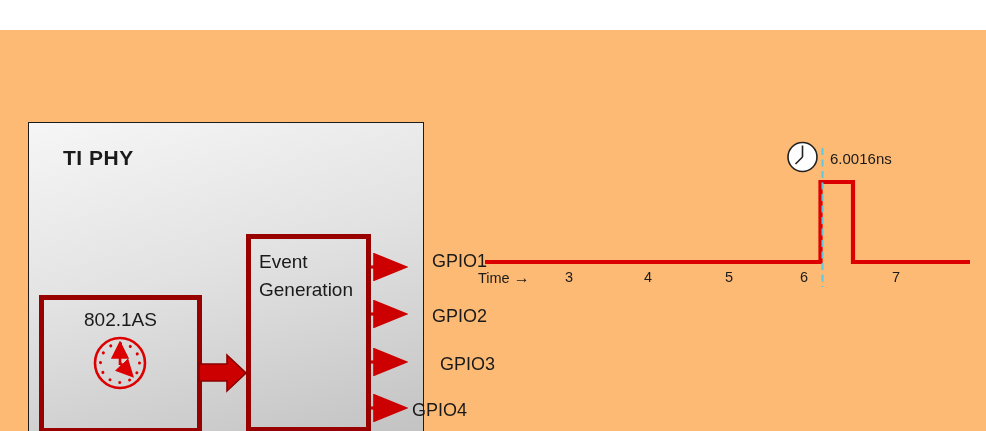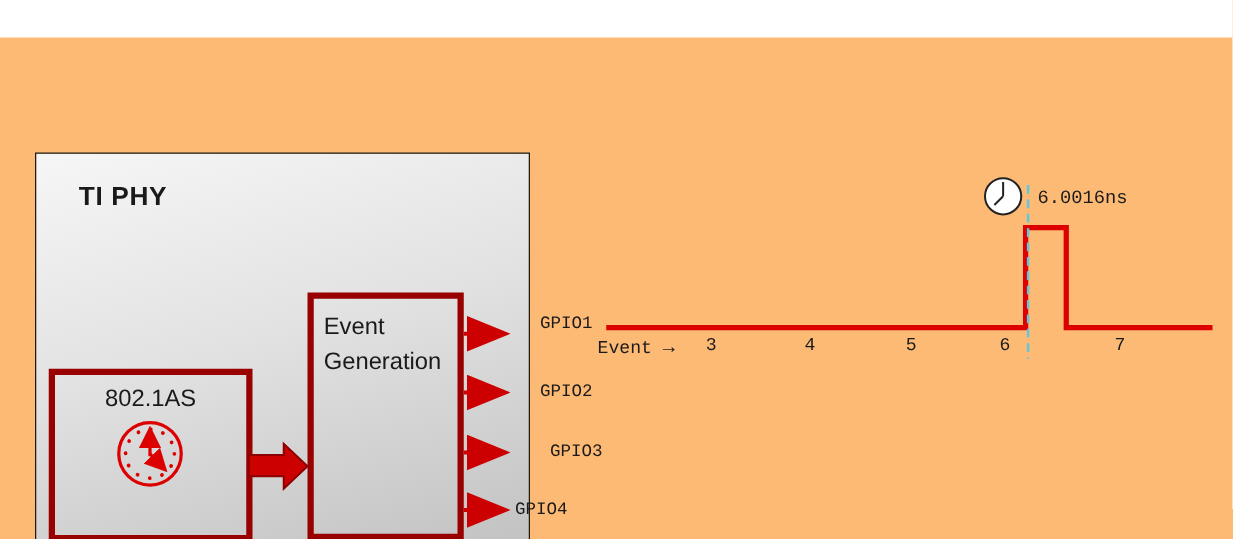--- a/index.html
+++ b/index.html
@@ -60,22 +60,22 @@
     width: 108px;
     font-size: 19px;
     line-height: 28px;
   }
   .overlay {
     position: absolute;
     left: 0; top: 0;
     width: 986px; height: 431px;
     pointer-events: none;
   }
-  .label { position: absolute; white-space: nowrap; font-family: Liberation Mono, monospace; }
-  .gpio-label { font-size: 14px; }
+  .label { position: absolute; white-space: nowrap; }
+  .gpio-label { font-size: 18px; }
   .gpio-label-1 { left: 432px; top: 221px; }
   .gpio-label-2 { left: 432px; top: 276px; text-align: right; }
   .gpio-label-3 { left: 440px; top: 324px; }
   .gpio-label-4 { left: 412px; top: 370px; }
   .time-label { left: 478px; top: 239px; font-size: 14.5px; }
   .time-arrow { font-size: 16px; font-weight: bold; }
   .tick { top: 239px; width: 26px; text-align: center; font-size: 14.5px; }
   .tick-0 { left: 556px; }
   .tick-1 { left: 635px; }
   .tick-2 { left: 716px; }
@@ -135,21 +135,21 @@
       <line x1="802.5" y1="127" x2="795.5" y2="134" stroke="#222222" stroke-width="1.6"></line>
     </g>
   </svg>
 
   <div class="label gpio-label gpio-label-1">GPIO1</div>
   <div class="label gpio-label gpio-label-2">GPIO2</div>
   <div class="label gpio-label gpio-label-3">GPIO3</div>
   <div class="label gpio-label gpio-label-4">GPIO4</div>
 
   <div class="label time-label">
-    <span>Event</span>
+    <span>Time</span>
     <span class="time-arrow">→</span>
   </div>
   <div class="label tick tick-0">3</div>
   <div class="label tick tick-1">4</div>
   <div class="label tick tick-2">5</div>
   <div class="label tick tick-3">6</div>
   <div class="label tick tick-4">7</div>
 
   <div class="label annotation">6.0016ns</div>
 

